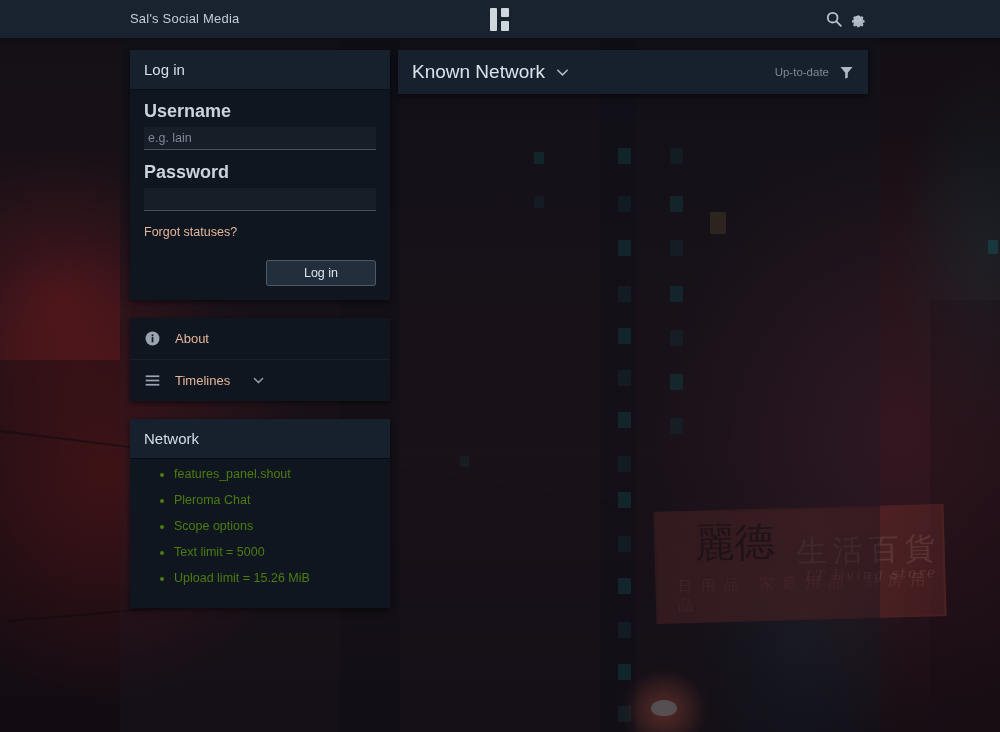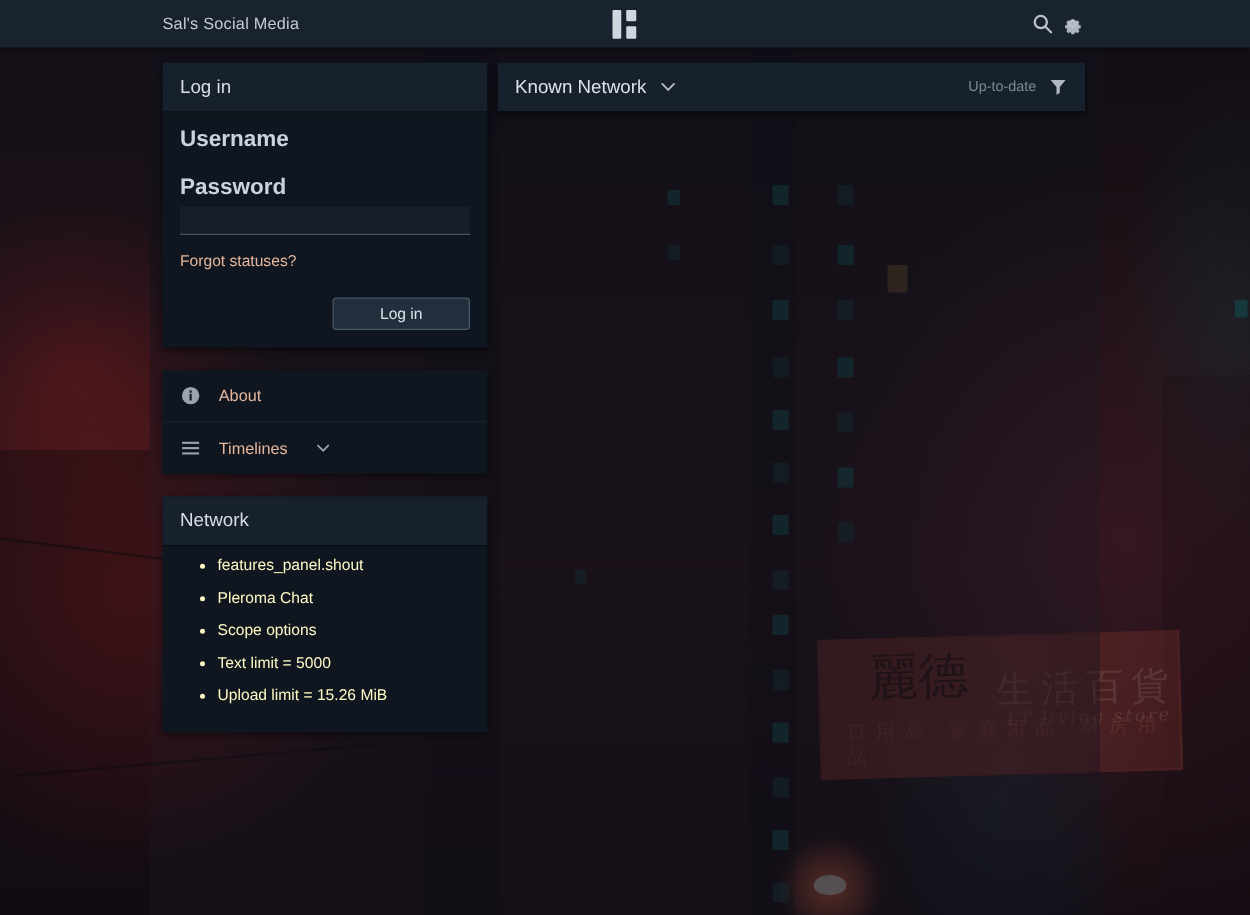--- a/index.html
+++ b/index.html
@@ -180,28 +180,28 @@
     cursor: pointer;
     border-bottom: 1px solid rgba(255,255,255,.045);
   }
   .nav-item:last-child { border-bottom: none; }
   .nav-ico { width: 17px; height: 17px; flex: none; display: block; }
   .chev { margin-left: 8px; width: 13px; height: 13px; }
 
   
   .features-list { margin: 6px 0 0 0; padding-left: 30px; }
   .features-list li {
-    font-size: 12.5px; color: #fef9c3;
+    font-size: 12.5px; color: #4d7c0f;
     line-height: 20px; margin-bottom: 6px;
   }
 
   
   #timeline-panel .panel-heading { justify-content: space-between; }
   .th-left { display: flex; align-items: center; }
-  .th-title { font-size: 15px; color: #dbe2ea; }
+  .th-title { font-size: 19px; color: #dbe2ea; }
   .th-right { display: flex; align-items: center; gap: 10px; }
   .uptodate { font-size: 11.5px; color: #7e8895; }
   .load-older {
     text-align: center;
     padding: 11px 0 13px 0;
     font-size: 13px; color: #e4b69b;
     cursor: pointer;
   }
 </style>
 </head>
@@ -281,20 +281,21 @@
     <path d="M17.3 11.4l-1.5-.3a5.9 5.9 0 00-.5-1.2l.9-1.3-1.8-1.8-1.3.9a5.9 5.9 0 00-1.2-.5L11.6 6H9.1l-.3 1.2c-.4.1-.8.3-1.2.5l-1.3-.9-1.8 1.8.9 1.3c-.2.4-.4.8-.5 1.2l-1.5.3v2.5l1.5.3c.1.4.3.8.5 1.2l-.9 1.3 1.8 1.8 1.3-.9c.4.2.8.4 1.2.5l.3 1.2h2.5l.3-1.2c.4-.1.8-.3 1.2-.5l1.3.9 1.8-1.8-.9-1.3c.2-.4.4-.8.5-1.2l1.5-.3v-2.5z" opacity=".92"></path>
   </svg>
 </div>
 
 <div id="col-left">
 
   <div class="panel">
     <div class="panel-heading">Log in</div>
     <div class="panel-body">
       <label class="form-label">Username</label>
+      <input class="form-input" type="text" placeholder="e.g. lain" style="">
 
       <label class="form-label">Password</label>
       <input class="form-input" type="password" placeholder="" style="">
 
       <span class="forgot">Forgot statuses?</span>
 
       <div class="login-row">
         <button class="btn">Log in</button>
       </div>
     </div>

